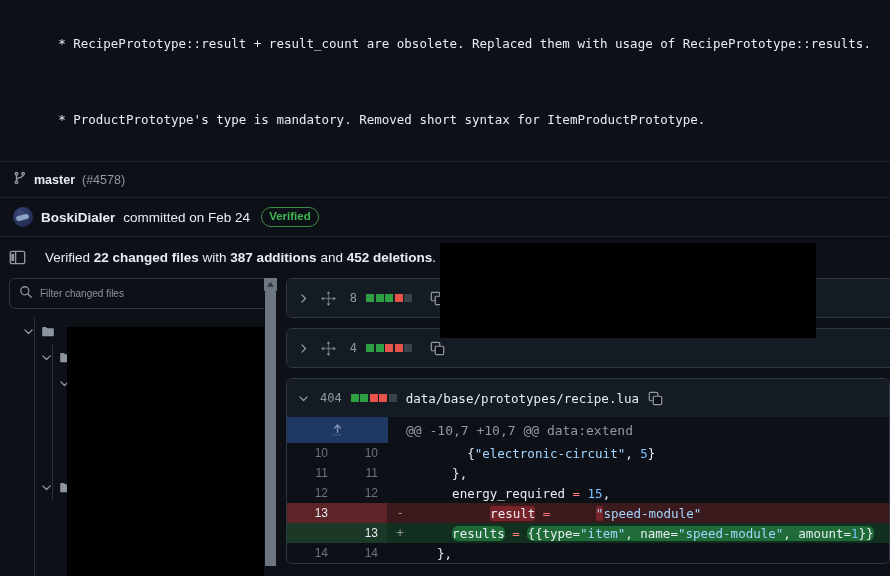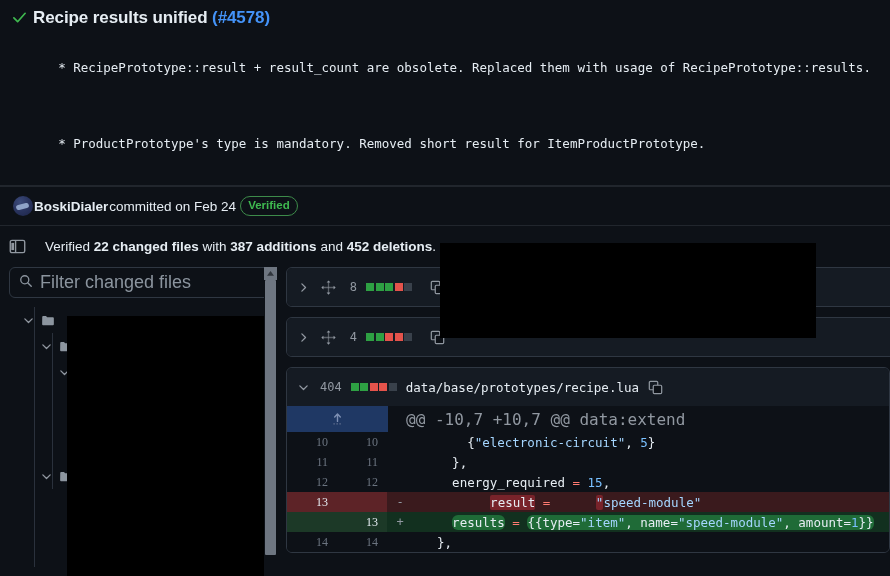--- a/index.html
+++ b/index.html
@@ -33,21 +33,21 @@
   
   .branch-row {
     display: flex; align-items: center; gap: 7px;
     padding: 9px 13px; font-size: 12.5px;
   }
   .branch-name { font-weight: bold; color: #e6edf3; font-size: 12.5px; }
   .branch-pr { color: #9198a1; font-size: 12.5px; }
 
   
   .author-row {
-    display: flex; align-items: center; gap: 1px;
+    display: flex; align-items: center; gap: 8px;
     padding: 9px 13px; font-size: 13.5px;
   }
   .avatar {
     width: 20px; height: 20px; border-radius: 50%;
     background: radial-gradient(circle at 35% 30%, #3c4b7a 0%, #2a3560 45%, #1b2347 100%);
     position: relative; overflow: hidden; flex: 0 0 auto;
   }
   .avatar::after {
     content: ""; position: absolute;
     left: 3px; top: 8px; width: 13px; height: 5px;
@@ -80,21 +80,21 @@
 
   
   .sidebar { width: 268px; flex: 0 0 268px; position: relative; }
   .filter-box {
     display: flex; align-items: center; gap: 7px;
     border: 1px solid #2f3742; border-radius: 6px;
     height: 31px; padding: 0 9px; background: #0d1117;
   }
   .filter-input {
     border: 0; outline: 0; background: transparent;
-    color: #e6edf3; font-size: 18px; width: 100%;
+    color: #e6edf3; font-size: 10px; width: 100%;
     font-family: "Liberation Sans", sans-serif;
   }
   .filter-input::placeholder { color: #8b949e; }
 
   .tree { margin-top: 9px; position: relative; }
   .tree-row {
     display: flex; align-items: center; height: 26px;
     gap: 6px; font-size: 13px; color: #e6edf3;
     position: relative;
   }
@@ -155,28 +155,28 @@
   .copy-ico { display: flex; align-items: center; }
 
   
   .hunk-row { display: flex; align-items: stretch; height: 26px; background: #0d1117; }
   .expand-btn {
     width: 101px; flex: 0 0 101px; background: #1f3864;
     display: flex; align-items: center; justify-content: center;
   }
   .hunk-text {
     font-family: "DejaVu Sans Mono", monospace;
-    font-size: 16px; color: #9198a1;
+    font-size: 13px; color: #9198a1;
     display: flex; align-items: center; padding-left: 18px;
   }
 
   .code-row { display: flex; align-items: stretch; height: 20px; }
   .ln {
     width: 50px; flex: 0 0 50px; text-align: left; padding-right: 9px;
-    font-family: Liberation Serif, serif; font-size: 12px;
+    font-family: Liberation Sans, sans-serif; font-size: 12px;
     color: #6b7480; display: flex; align-items: center; justify-content: flex-end;
   }
   .marker {
     width: 26px; flex: 0 0 26px; text-align: center;
     font-family: "DejaVu Sans Mono", monospace; font-size: 12px;
     color: #9198a1; display: flex; align-items: center; justify-content: center;
   }
   .code {
     font-family: "DejaVu Sans Mono", monospace; font-size: 12.5px;
     white-space: pre; display: flex; align-items: center;
@@ -194,40 +194,44 @@
   .tok-pln { color: #e6edf3; }
   .wd-del { background: #78232a; border-radius: 2px; margin-left: 38px; }
   .wd-add { background: #1f6b37; border-radius: 6px; }
 </style>
 </head>
 <body>
 
 <div class="page">
 
   <div class="commit-head">
-    <div class="title-row">
-      <span class="check-icon">
-        <svg width="15" height="15" viewBox="0 0 16 16">
-            <path d="M2 8.5 L6 12.5 L14 3.5" fill="none" stroke="#3fb950" stroke-width="1.8" stroke-linecap="round" stroke-linejoin="round"></path>
-          </svg>
-      </span>
-      <div class="commit-title">
-        <span>Recipe results unified</span>
-        <span class="pr-link">(#4578)</span>
-      </div>
-    </div>
     <div class="commit-desc">
       <span>* RecipePrototype::result + result_count are obsolete. Replaced them with usage of RecipePrototype::results.</span>
       <span class="blank"></span>
-      <span>* ProductPrototype's type is mandatory. Removed short result for ItemProductPrototype.</span>
+      <span>* ProductPrototype's type is mandatory. Removed short syntax for ItemProductPrototype.</span>
     </div>
   </div>
   <div style="height:13px"></div>
   <div class="hr"></div>
 
+  <div class="branch-row">
+    <span>
+      <svg width="14" height="14" viewBox="0 0 16 16">
+        <g fill="none" stroke="#9198a1" stroke-width="1.5" stroke-linecap="round">
+          <circle cx="4" cy="3.2" r="1.5"></circle>
+            <circle cx="4" cy="12.8" r="1.5"></circle>
+            <circle cx="11.5" cy="3.2" r="1.5"></circle>
+          <path d="M4 4.8 L4 11.2"></path>
+            <path d="M11.5 4.8 C11.5 8 4 7 4 10"></path>
+        </g>
+      </svg>
+    </span>
+    <span class="branch-name">master</span>
+    <span class="branch-pr">(#4578)</span>
+  </div>
   <div class="hr"></div>
 
   <div class="author-row">
     <span class="avatar"></span>
     <span class="author-name">BoskiDialer</span>
     <span class="author-text">committed on Feb 24</span>
     <span class="verified-badge">Verified</span>
   </div>
   <div class="hr"></div>
 

